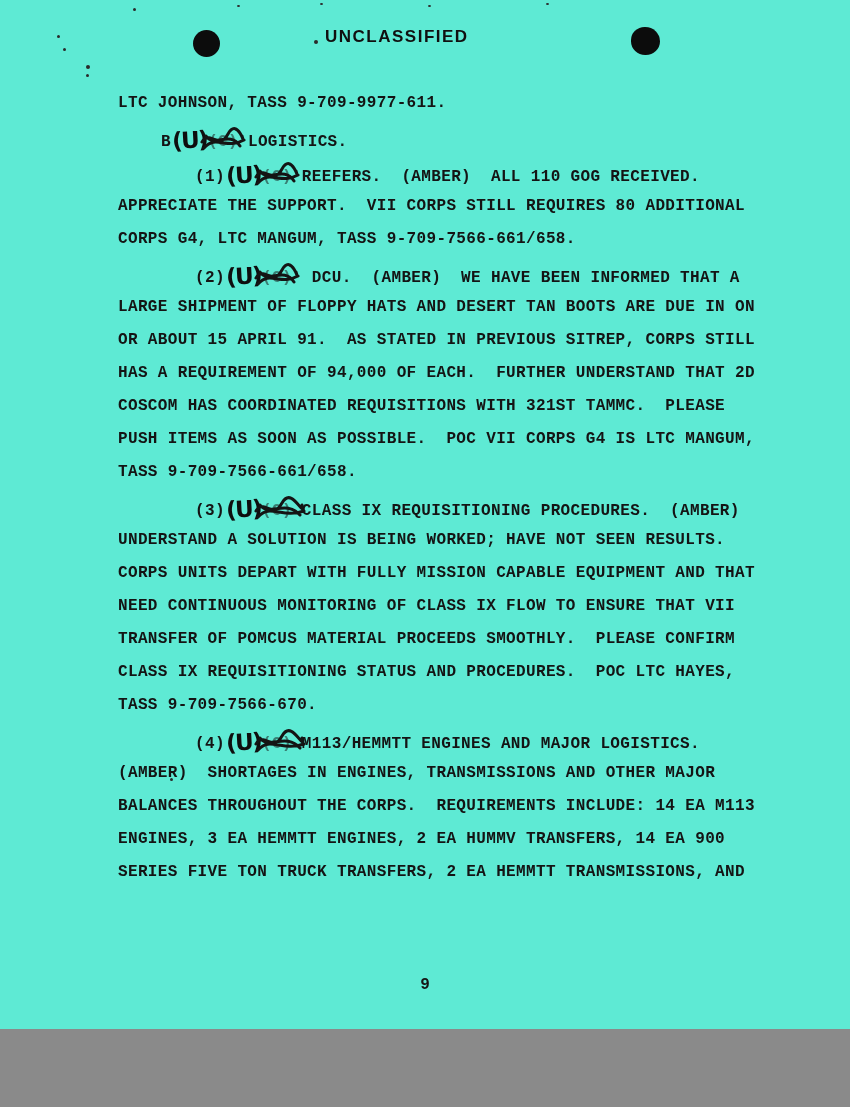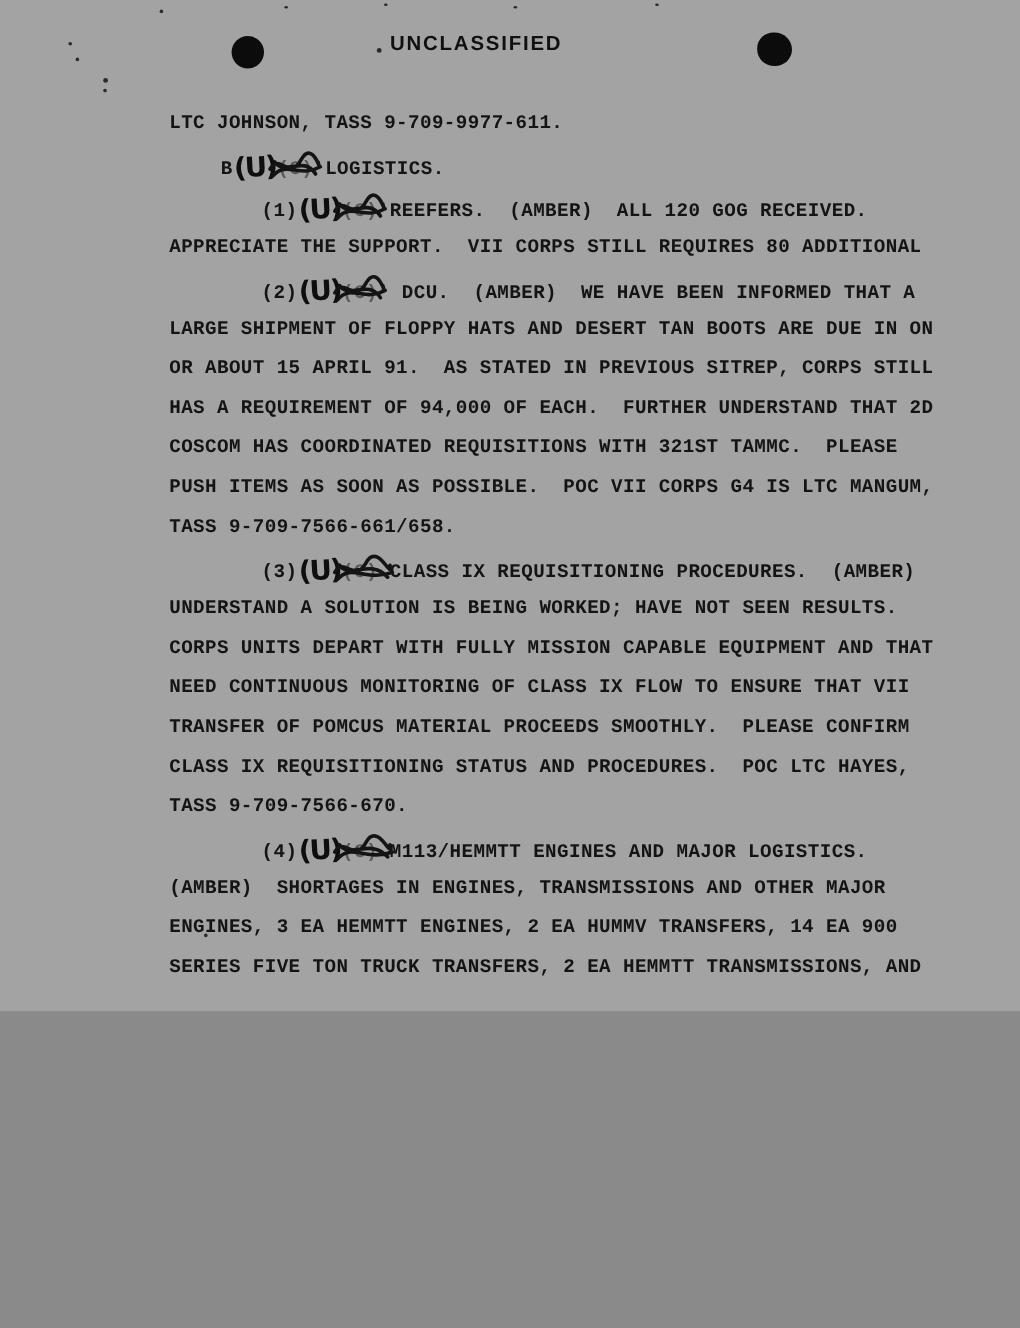--- a/index.html
+++ b/index.html
@@ -1,19 +1,19 @@
 <!DOCTYPE html>
 <html><head>
 <meta charset="utf-8">
 <style>
   * { margin:0; padding:0; box-sizing:border-box; }
   html,body { background:#8a8a8a; }
   .page {
-    position:relative; width:850px; height:843px; margin:0 auto;
-    background:#a3a3a3; overflow:hidden;
+    position:relative; width:850px; height:1029px; margin:0 auto;
+    background:#5eead4; overflow:hidden;
     font-family:"Liberation Mono", monospace; color:#161616;
   }
   .header-title {
     position:absolute; top:27px; left:325px;
     font-family:"Liberation Sans", sans-serif; font-weight:bold;
     font-size:17px; letter-spacing:1.5px; color:#101010;
   }
   .footer-title {
     position:absolute; top:1038px; left:0; width:100%; text-align:center;
     font-family:"Liberation Sans", sans-serif; font-weight:bold;
@@ -21,21 +21,21 @@
   }
   .page-number {
     position:absolute; top:976px; left:0; width:100%; text-align:center;
     font-size:16px; font-weight:bold; color:#161616;
   }
   .stamp-dot { position:absolute; background:#0c0c0c; border-radius:50%; }
   .stamp-left  { top:30px; left:193px; width:27px; height:27px; }
   .stamp-right { top:27px; left:631px; width:29px; height:28px; border-radius:48% 52% 50% 50%; }
   .speck { position:absolute; background:#2a2a2a; border-radius:50%; }
   .content {
-    position:absolute; left:141px; top:87px; width:670px;
+    position:absolute; left:118px; top:87px; width:670px;
     font-size:16px; font-weight:bold; letter-spacing:0.35px; color:#141414;
   }
   .line { height:33px; line-height:33px; white-space:pre; }
   .para-start { margin-top:2px; }
   .indent-b { padding-left:43px; }
   .indent-p { padding-left:77px; }
   .hw {
     display:inline-block; position:relative; top:2px;
     font-family:"DejaVu Sans", sans-serif; font-weight:bold;
     font-size:23px; letter-spacing:-1.5px; transform:rotate(-3deg);
@@ -70,22 +70,23 @@
   <div class="content">
 
     <div class="line">LTC JOHNSON, TASS 9-709-9977-611.</div>
 
     <div class="line indent-b para-start"><span>B</span><span class="hw">(U)</span><span class="struck"><span class="struck-text">(C)</span><svg class="scribble" width="52" height="30" viewBox="0 0 52 30">
             <path d="M2 16 C 10 2, 18 26, 28 8 S 46 24, 42 10 M4 22 C 16 8, 26 24, 44 14 M6 10 C 14 22, 30 4, 40 20" stroke="#141414" stroke-width="3" fill="none" stroke-linecap="round"></path>
           </svg></span><span> LOGISTICS.</span></div>
 
     <div class="line indent-p para-start"><span>(1)</span><span class="hw">(U)</span><span class="struck"><span class="struck-text">(C)</span><svg class="scribble" width="52" height="30" viewBox="0 0 52 30">
             <path d="M2 16 C 10 2, 18 26, 28 8 S 46 24, 42 10 M4 22 C 16 8, 26 24, 44 14 M6 10 C 14 22, 30 4, 40 20" stroke="#141414" stroke-width="3" fill="none" stroke-linecap="round"></path>
-          </svg></span><span> REEFERS.  (AMBER)  ALL 120 GOG RECEIVED.</span></div>
+          </svg></span><span> REEFERS.  (AMBER)  ALL 110 GOG RECEIVED.</span></div>
     <div class="line">APPRECIATE THE SUPPORT.  VII CORPS STILL REQUIRES 80 ADDITIONAL</div>
+    <div class="line">CORPS G4, LTC MANGUM, TASS 9-709-7566-661/658.</div>
 
     <div class="line indent-p para-start"><span>(2)</span><span class="hw">(U)</span><span class="struck"><span class="struck-text">(C)</span><svg class="scribble" width="52" height="30" viewBox="0 0 52 30">
             <path d="M2 16 C 10 2, 18 26, 28 8 S 46 24, 42 10 M4 22 C 16 8, 26 24, 44 14 M6 10 C 14 22, 30 4, 40 20" stroke="#141414" stroke-width="3" fill="none" stroke-linecap="round"></path>
           </svg></span><span>  DCU.  (AMBER)  WE HAVE BEEN INFORMED THAT A</span></div>
     <div class="line">LARGE SHIPMENT OF FLOPPY HATS AND DESERT TAN BOOTS ARE DUE IN ON</div>
     <div class="line">OR ABOUT 15 APRIL 91.  AS STATED IN PREVIOUS SITREP, CORPS STILL</div>
     <div class="line">HAS A REQUIREMENT OF 94,000 OF EACH.  FURTHER UNDERSTAND THAT 2D</div>
     <div class="line">COSCOM HAS COORDINATED REQUISITIONS WITH 321ST TAMMC.  PLEASE</div>
     <div class="line">PUSH ITEMS AS SOON AS POSSIBLE.  POC VII CORPS G4 IS LTC MANGUM,</div>
     <div class="line">TASS 9-709-7566-661/658.</div>
@@ -97,20 +98,21 @@
     <div class="line">CORPS UNITS DEPART WITH FULLY MISSION CAPABLE EQUIPMENT AND THAT</div>
     <div class="line">NEED CONTINUOUS MONITORING OF CLASS IX FLOW TO ENSURE THAT VII</div>
     <div class="line">TRANSFER OF POMCUS MATERIAL PROCEEDS SMOOTHLY.  PLEASE CONFIRM</div>
     <div class="line">CLASS IX REQUISITIONING STATUS AND PROCEDURES.  POC LTC HAYES,</div>
     <div class="line">TASS 9-709-7566-670.</div>
 
     <div class="line indent-p para-start"><span>(4)</span><span class="hw">(U)</span><span class="struck"><span class="struck-text">(C)</span><svg class="scribble" width="58" height="30" viewBox="0 0 58 30">
             <path d="M2 16 C 10 2, 18 26, 28 8 S 50 24, 48 10 M4 22 C 16 8, 28 24, 50 16 M6 10 C 14 22, 32 4, 46 20" stroke="#141414" stroke-width="3" fill="none" stroke-linecap="round"></path>
           </svg></span><span> M113/HEMMTT ENGINES AND MAJOR LOGISTICS.</span></div>
     <div class="line">(AMBER)  SHORTAGES IN ENGINES, TRANSMISSIONS AND OTHER MAJOR</div>
+    <div class="line">BALANCES THROUGHOUT THE CORPS.  REQUIREMENTS INCLUDE: 14 EA M113</div>
     <div class="line">ENGINES, 3 EA HEMMTT ENGINES, 2 EA HUMMV TRANSFERS, 14 EA 900</div>
     <div class="line">SERIES FIVE TON TRUCK TRANSFERS, 2 EA HEMMTT TRANSMISSIONS, AND</div>
 
   </div>
 
   <div class="page-number">9</div>
   <div class="footer-title">UNCLASSIFIED</div>
 
 </div>
 

